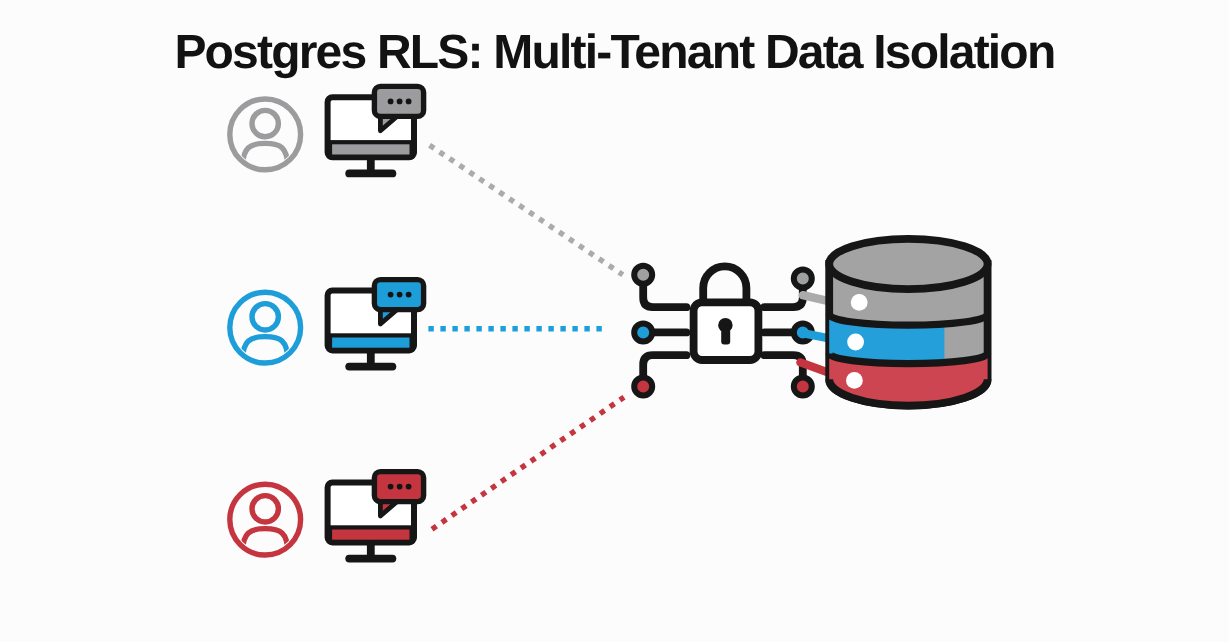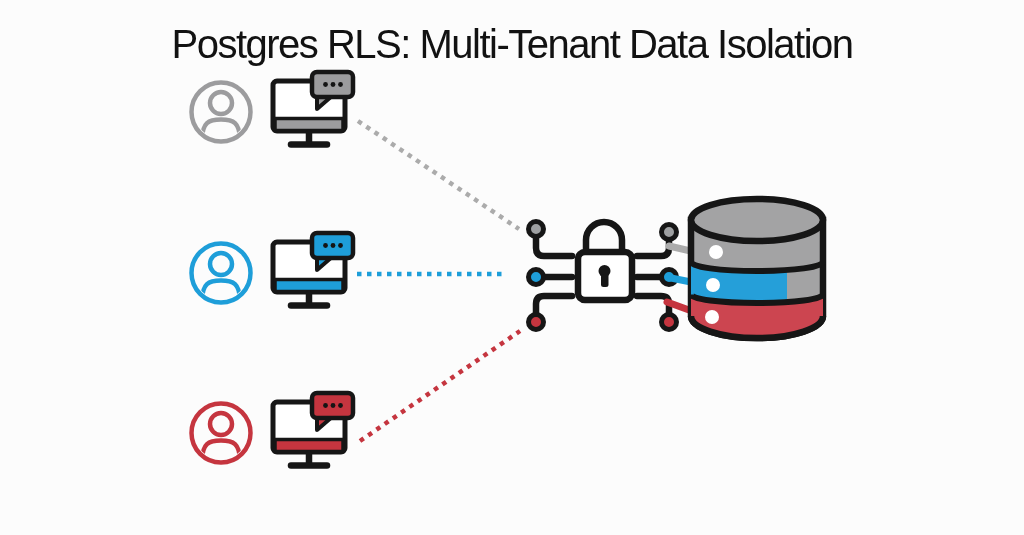--- a/index.html
+++ b/index.html
@@ -6,21 +6,21 @@
   body{
     width:1024px;height:535px;
     background:var(--background,#fcfcfc);
     font-family:"Liberation Sans", sans-serif;
     overflow:hidden;
   }
   .stage{position:relative;width:1024px;height:535px;}
   .title{
     position:absolute;top:22px;left:0;width:100%;
     text-align:center;
-    font-size:40px;font-weight:normal;letter-spacing:-1.5px;
+    font-size:40px;font-weight:bold;letter-spacing:-1.5px;
     color:var(--title-text,#111);
     white-space:nowrap;
   }
   svg.diagram{position:absolute;left:0;top:0;}
 
   
   .row-gray{color:var(--tenant-gray,#9c9c9e);}
   .row-blue{color:var(--tenant-blue,#1e9ed9);}
   .row-red {color:var(--tenant-red,#c5353f);}
   .tint-stroke{stroke:currentColor;fill:none;}

